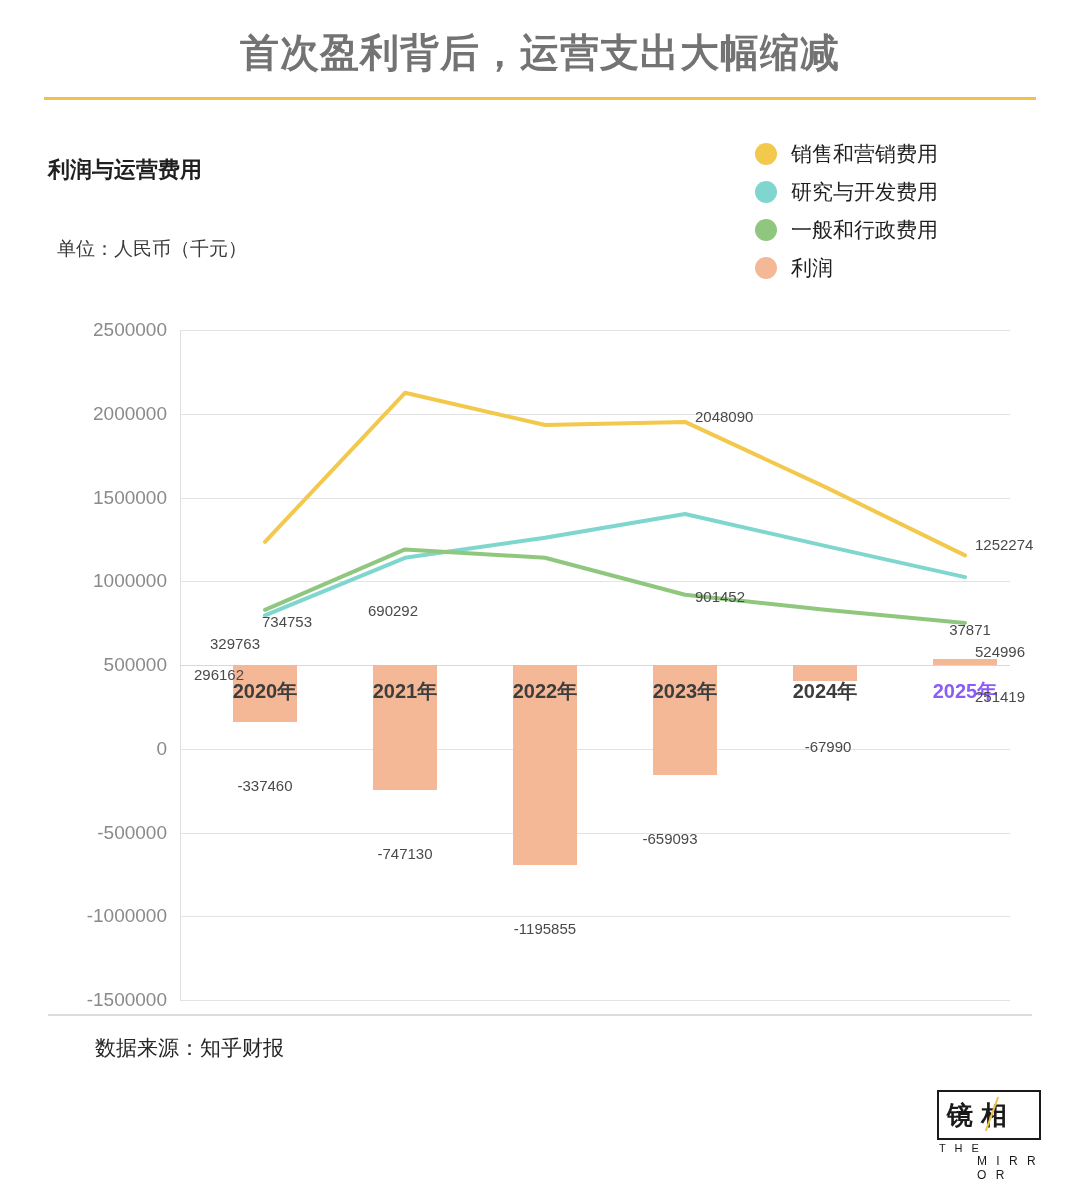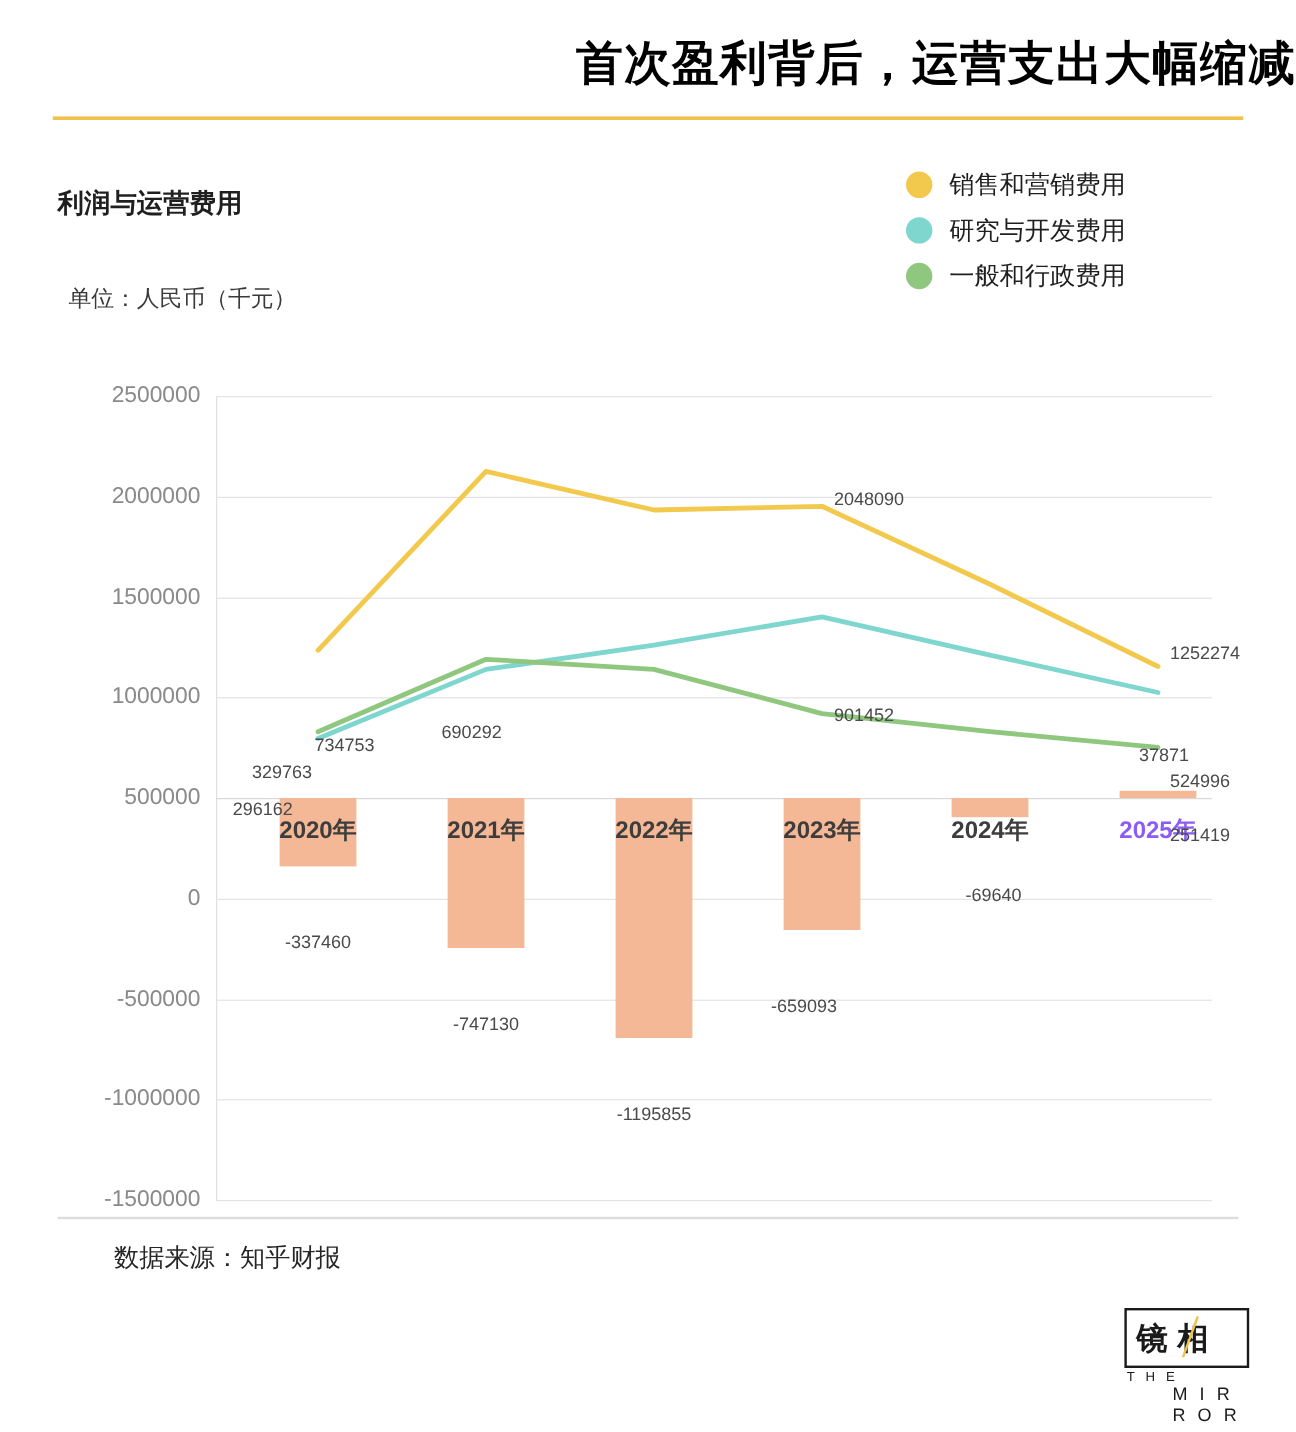--- a/index.html
+++ b/index.html
@@ -20,25 +20,25 @@
     width: 1080px;
     height: 1193px;
   }
 
   
   .title {
     position: absolute;
     left: 0;
     top: 26px;
     width: 1080px;
-    text-align: right;
+    text-align: center;
     font-size: 39px;
     font-weight: bold;
     letter-spacing: 1px;
-    color: #000000;
+    color: #737373;
   }
   .title-rule {
     position: absolute;
     left: 44px;
     top: 97px;
     width: 992px;
     height: 3px;
     background: #f0c14b;
   }
 
@@ -210,21 +210,21 @@
     left: 2px;
     top: 52px;
     font-size: 11px;
     letter-spacing: 3px;
     color: #1a1a1a;
   }
   .logo-mirror {
     position: absolute;
     left: 40px;
     top: 64px;
-    font-size: 15px;
+    font-size: 12px;
     letter-spacing: 3px;
     color: #1a1a1a;
   }
 </style>
 </head>
 <body>
 
 <div class="page">
 
   <div class="title">首次盈利背后，运营支出大幅缩减</div>
@@ -239,20 +239,24 @@
       <span class="legend-label">销售和营销费用</span>
     </div>
     <div class="legend-row">
       <span class="legend-dot" style="background:#7fd6ce"></span>
       <span class="legend-label">研究与开发费用</span>
     </div>
     <div class="legend-row">
       <span class="legend-dot" style="background:#8fc77f"></span>
       <span class="legend-label">一般和行政费用</span>
     </div>
+    <div class="legend-row">
+      <span class="legend-dot" style="background:#f5b896"></span>
+      <span class="legend-label">利润</span>
+    </div>
   </div>
 
   <div class="plot">
 
     <div class="axis-left"></div>
 
     <div class="gridline" style="top:0px"></div>
     <div class="gridline" style="top:83.75px"></div>
     <div class="gridline" style="top:167.5px"></div>
     <div class="gridline" style="top:251.25px"></div>
@@ -305,21 +309,21 @@
     <div class="dlabel" style="left:795px; top:313px;text-align:center;">524996</div>
 
     <div class="dlabel" style="left:30px; top:305px;">329763</div>
     <div class="dlabel" style="left:188px; top:272px;">690292</div>
     <div class="dlabel" style="left:795px; top:358px;">251419</div>
 
     <div class="dlabel center" style="left:85px; top:447px;">-337460</div>
     <div class="dlabel center" style="left:225px; top:515px;">-747130</div>
     <div class="dlabel center" style="left:365px; top:590px;">-1195855</div>
     <div class="dlabel center" style="left:490px; top:500px;text-align:right;">-659093</div>
-    <div class="dlabel center" style="left:648px; top:408px;">-69640</div>
+    <div class="dlabel center" style="left:648px; top:408px;">-67990</div>
     <div class="dlabel center" style="left:790px; top:291px;">37871</div>
 
   </div>
 
   <div class="footer-rule"></div>
   <div class="source">数据来源：知乎财报</div>
 
   <div class="logo">
     <div class="logo-box"></div>
     <div class="logo-cn">镜相</div>

